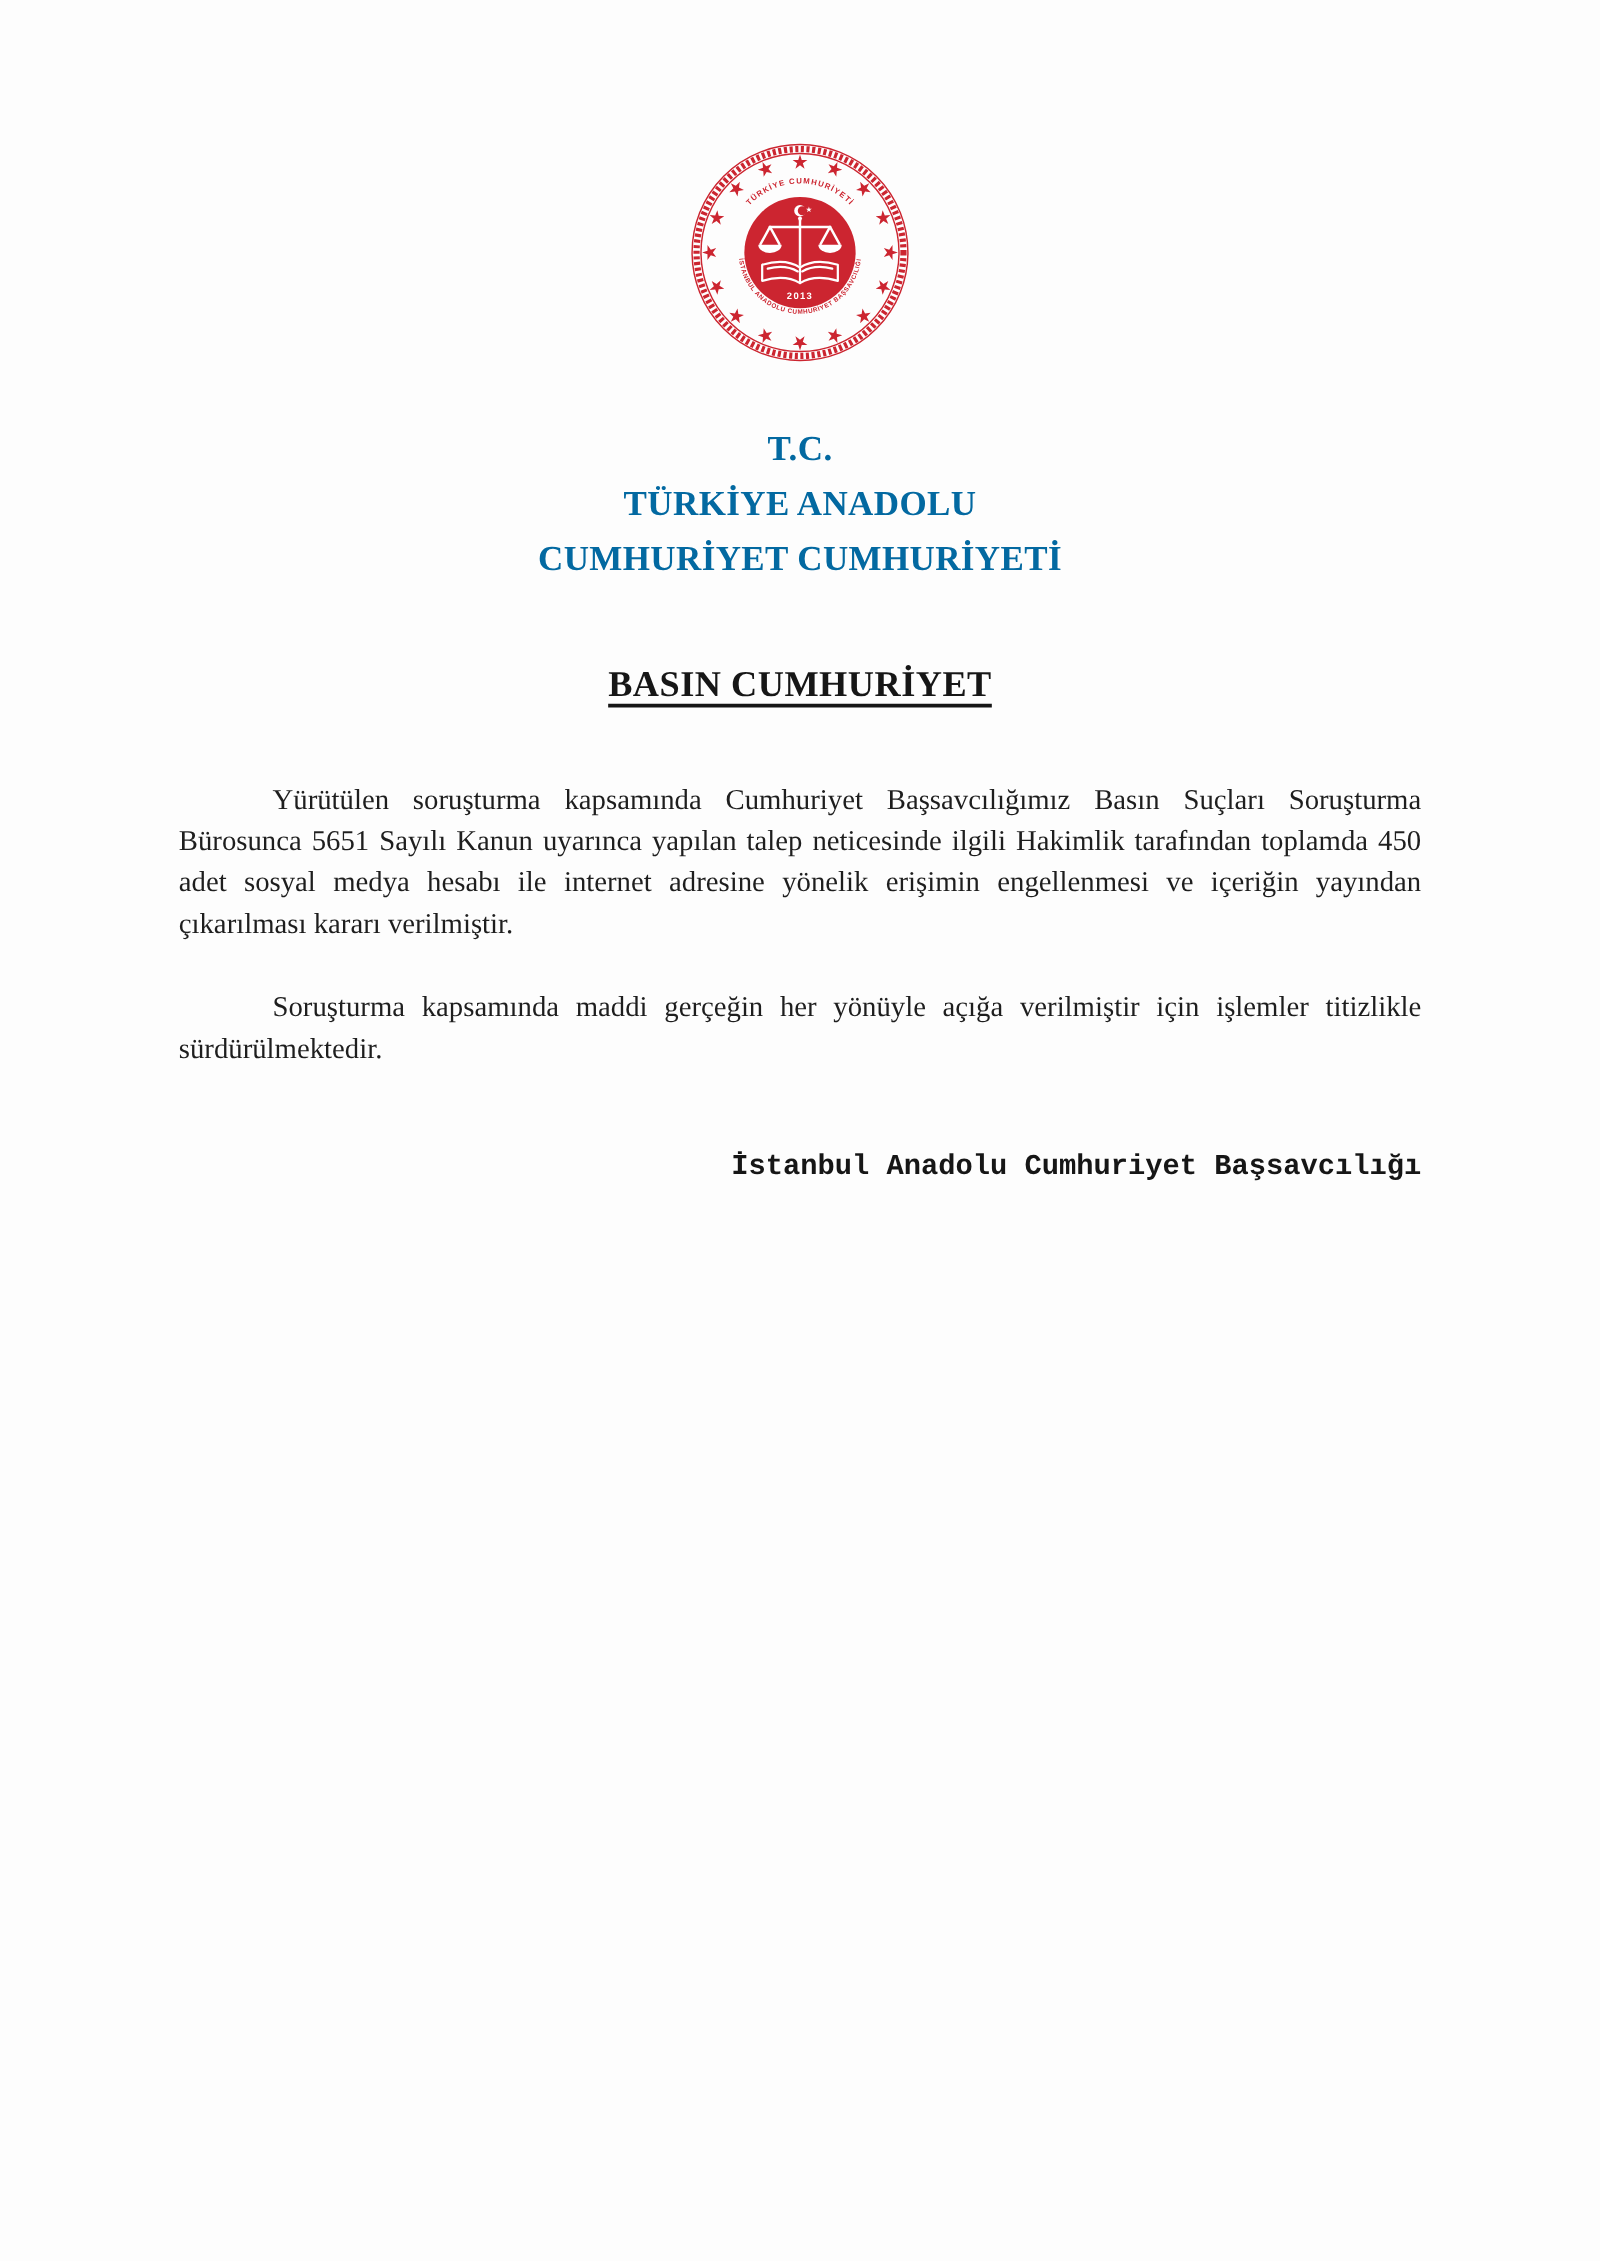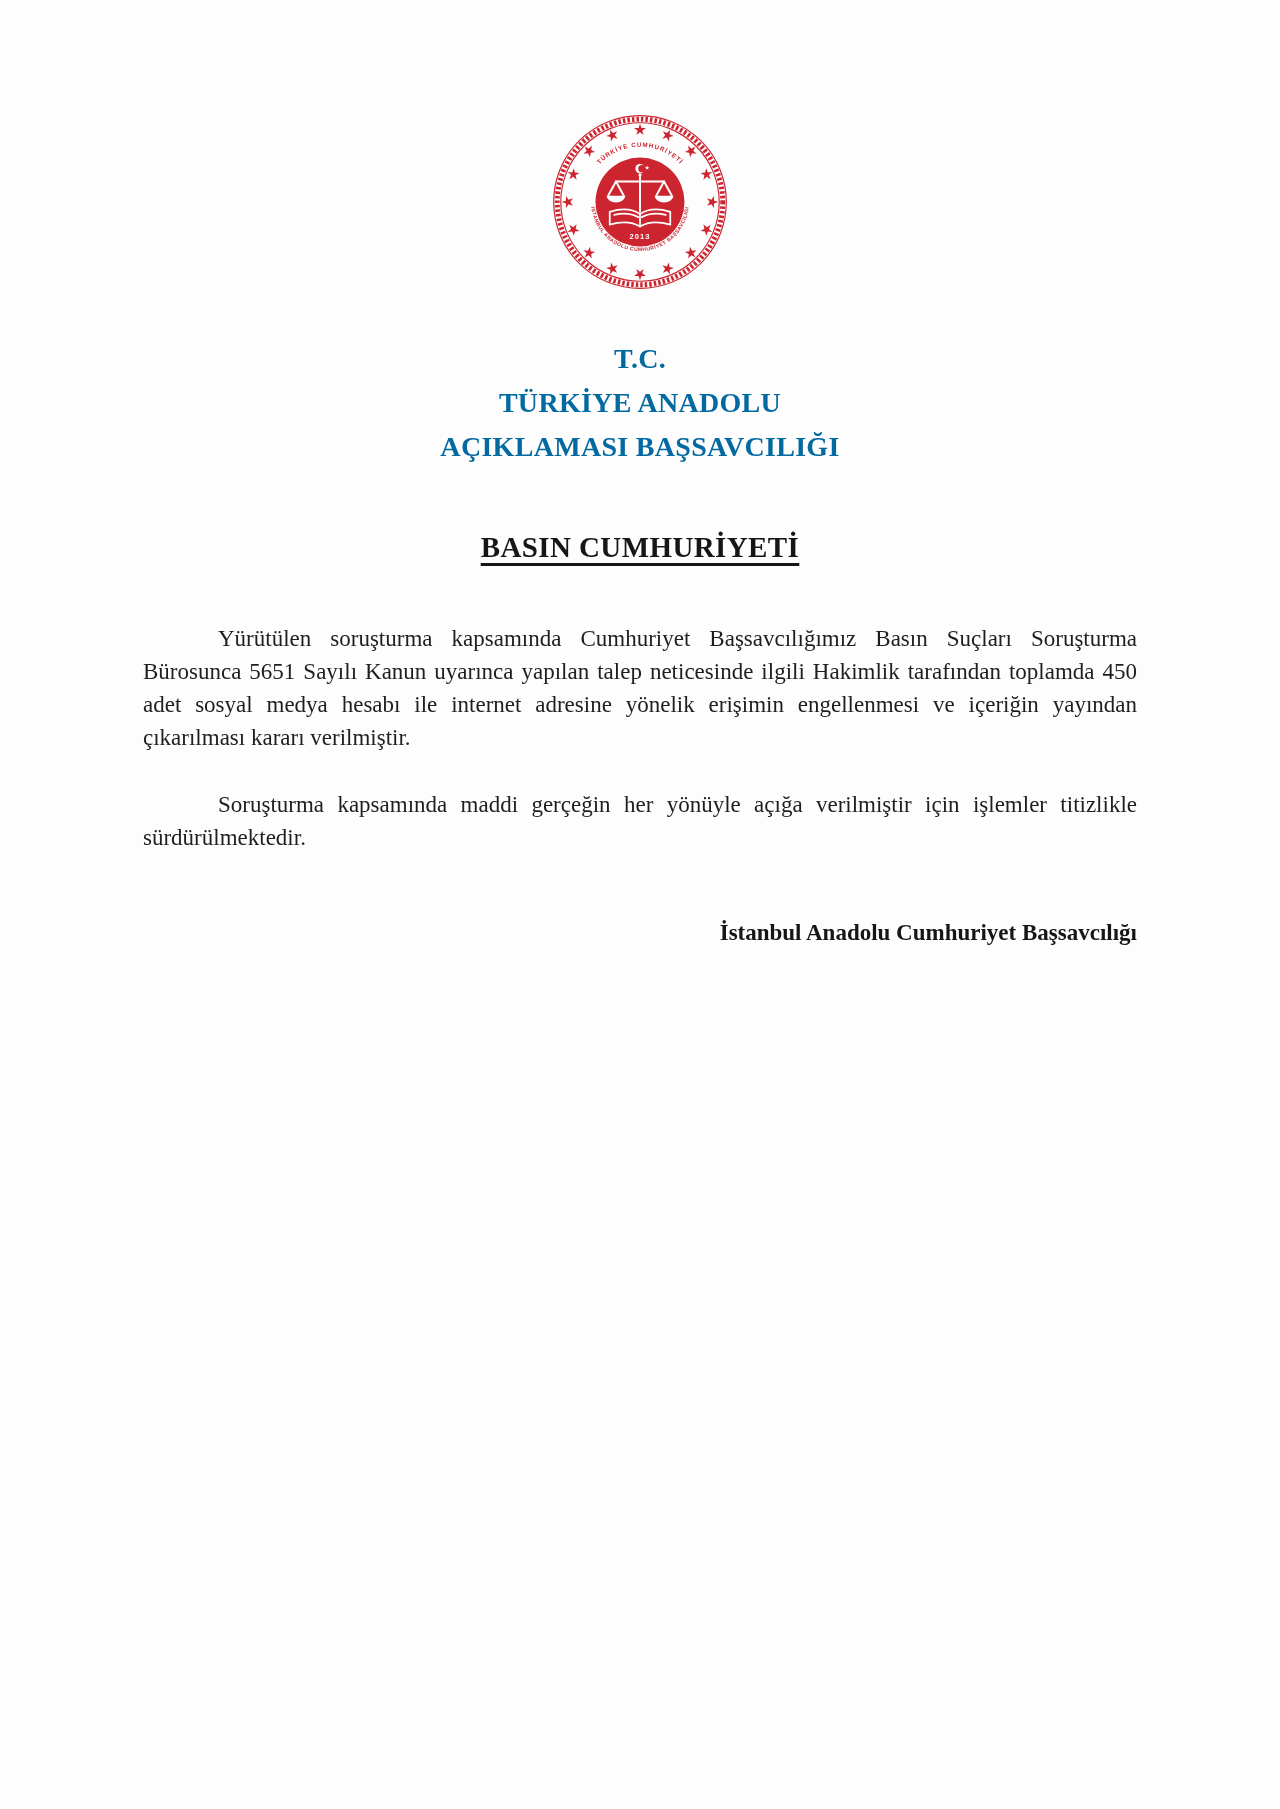--- a/index.html
+++ b/index.html
@@ -57,20 +57,21 @@
     text-indent:80px;
   }
   .signature-line{
     margin:62px 143px 0 143px;
     width:994px;
     font-size:23px;
     line-height:33px;
     font-weight:bold;
     text-align:right;
     color:#161616;
+    font-family:Liberation Mono, monospace;
   }
   .emblem{display:inline-block;}
 </style>
 </head>
 <body>
 
 <div class="page">
 
   <div class="logo-wrap">
     <svg class="emblem" width="178" height="178" viewBox="0 0 200 200" aria-hidden="true">
@@ -139,25 +140,25 @@
         <path d="M129,114.5 C119,112 110,112.5 102,117"></path>
       </g>
 
       <text x="100" y="141.5" text-anchor="middle" fill="#ffffff" font-family="Liberation Sans, sans-serif" font-size="8.5" font-weight="bold" letter-spacing="1.2">2013</text>
     </svg>
   </div>
 
   <div class="letterhead">
     <div>T.C.</div>
     <div>TÜRKİYE ANADOLU</div>
-    <div>AÇIKLAMASI BAŞSAVCILIĞI</div>
+    <div>CUMHURİYET CUMHURİYETİ</div>
   </div>
 
   <div class="doc-title">
-    <span>BASIN CUMHURİYETİ</span>
+    <span>BASIN CUMHURİYET</span>
   </div>
 
   <div class="doc-body">
     <p>Yürütülen soruşturma kapsamında Cumhuriyet Başsavcılığımız Basın Suçları Soruşturma Bürosunca 5651 Sayılı Kanun uyarınca yapılan talep neticesinde ilgili Hakimlik tarafından toplamda 450 adet sosyal medya hesabı ile internet adresine yönelik erişimin engellenmesi ve içeriğin yayından çıkarılması kararı verilmiştir.</p>
     <p>Soruşturma kapsamında maddi gerçeğin her yönüyle açığa verilmiştir için işlemler titizlikle sürdürülmektedir.</p>
   </div>
 
 
   <div class="signature-line">İstanbul Anadolu Cumhuriyet Başsavcılığı</div>
 

